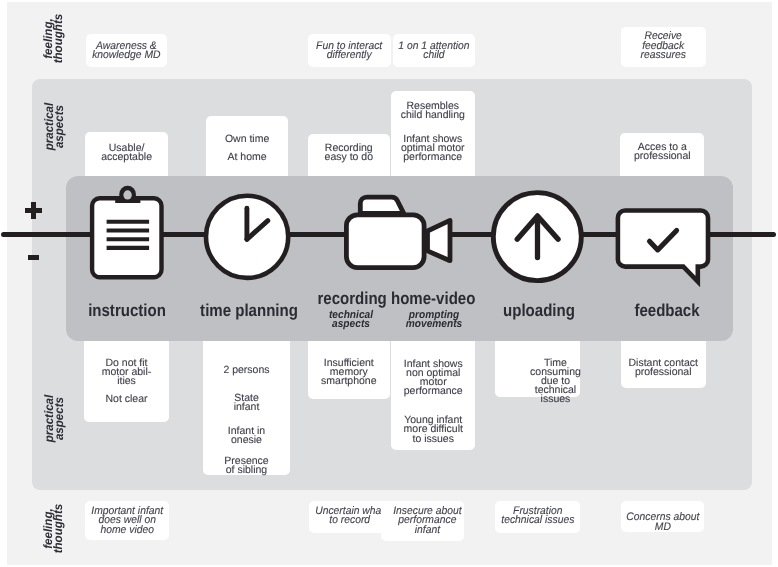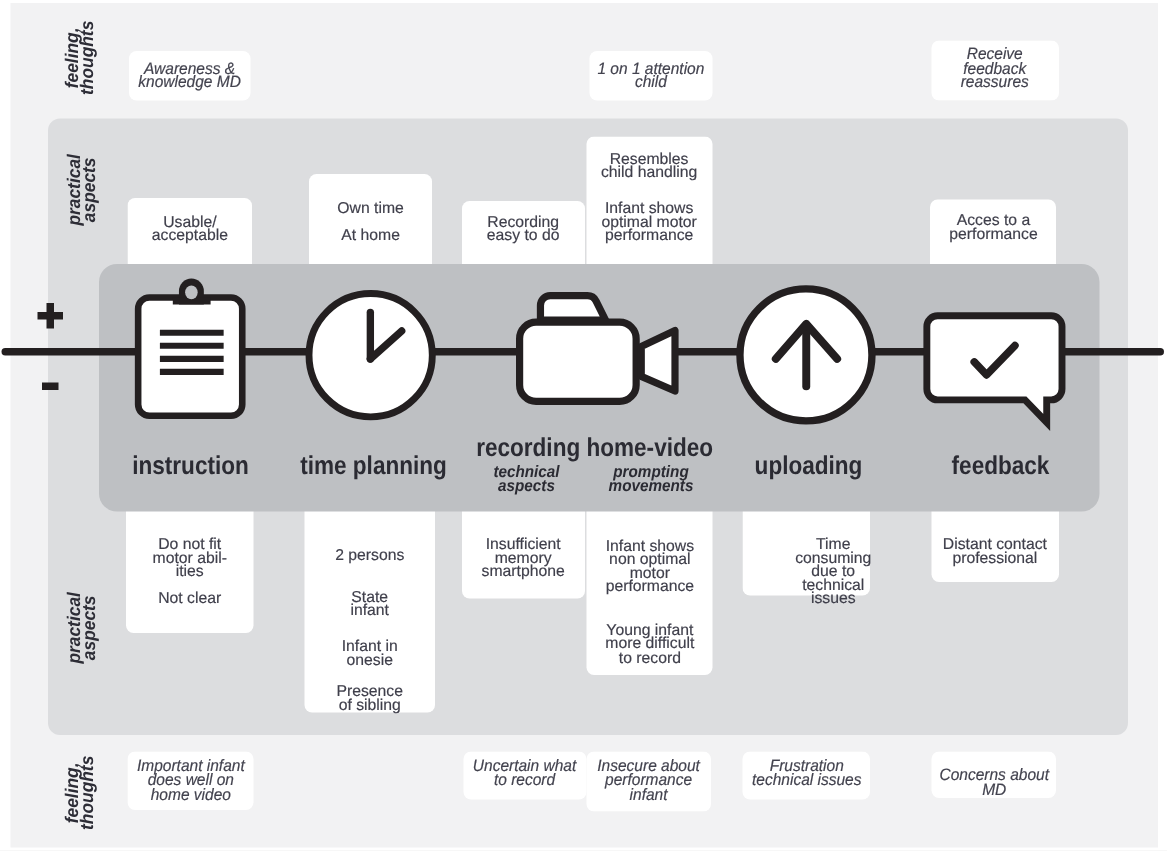--- a/index.html
+++ b/index.html
@@ -60,20 +60,24 @@
 <body>
 
 <div id="stage">
   <div class="panel" id="bg-light"></div>
   <div class="panel" id="band-practical"></div>
 
   <div class="card it end" style="left:85.8px;top:33.5px;width:81.6px;height:33px;">
     <p>Awareness &amp;
 knowledge MD</p>
   </div>
+  <div class="card it end" style="left:308.2px;top:33.5px;width:82.4px;height:33px;">
+    <p>Fun to interact
+differently</p>
+  </div>
   <div class="card it end" style="left:392.5px;top:33.5px;width:82.5px;height:33px;">
     <p>1 on 1 attention
 child</p>
   </div>
   <div class="card it end" style="left:621px;top:26.5px;width:84.7px;height:40px;">
     <p>Receive
 feedback
 reassures</p>
   </div>
 
@@ -91,21 +95,21 @@
   </div>
   <div class="card end" style="left:390.9px;top:90.5px;width:83.7px;height:91.5px;padding-bottom:19.6px;">
     <p>Resembles
 child handling</p>
     <p class="g15">Infant shows
 optimal motor
 performance</p>
   </div>
   <div class="card end" style="left:620.4px;top:133.3px;width:83.9px;height:48.7px;padding-bottom:20.7px;">
     <p>Acces to a
-performance</p>
+professional</p>
   </div>
 
   <div class="card start" style="left:84.2px;top:334px;width:84.6px;height:88px;padding-top:24.7px;">
     <p>Do not fit
 motor abil-
 ities</p>
     <p class="g19">Not clear</p>
   </div>
   <div class="card start" style="left:203.4px;top:334px;width:86.2px;height:141px;padding-top:25.3px;justify-content:flex-end;">
     <p>2 persons</p>
@@ -121,42 +125,42 @@
 memory
 smartphone</p>
   </div>
   <div class="card start" style="left:391.2px;top:334px;width:84.1px;height:115.5px;padding-top:26px;">
     <p>Infant shows
 non optimal
 motor
 performance</p>
     <p class="g20">Young infant
 more difficult
-to record</p>
+to issues</p>
   </div>
   <div class="card start" style="left:494.7px;top:334px;width:85.6px;height:63px;padding-top:25px;padding-left:36px;">
     <p>Time consuming
 due to technical
 issues</p>
   </div>
   <div class="card start" style="left:621px;top:334px;width:84.5px;height:54px;padding-top:25px;">
     <p>Distant contact
 professional</p>
   </div>
 
   <div class="card it start" style="left:84.9px;top:500.9px;width:84.1px;height:39.1px;">
     <p>Important infant
 does well on
 home video</p>
   </div>
   <div class="card it start" style="left:308.5px;top:500.9px;width:82.4px;height:32px;">
     <p>Uncertain what
 to record</p>
   </div>
-  <div class="card it start" style="left:391px;top:500.9px;width:82.7px;height:40.2px;">
+  <div class="card it start" style="left:381px;top:500.9px;width:82.7px;height:40.2px;align-items:flex-end;">
     <p>Insecure about
 performance
 infant</p>
   </div>
   <div class="card it start" style="left:494.7px;top:500.9px;width:85.3px;height:32.4px;">
     <p>Frustration
 technical issues</p>
   </div>
   <div class="card it start" style="left:621px;top:500.9px;width:82.8px;height:31.5px;justify-content:flex-end;">
     <p>Concerns about

